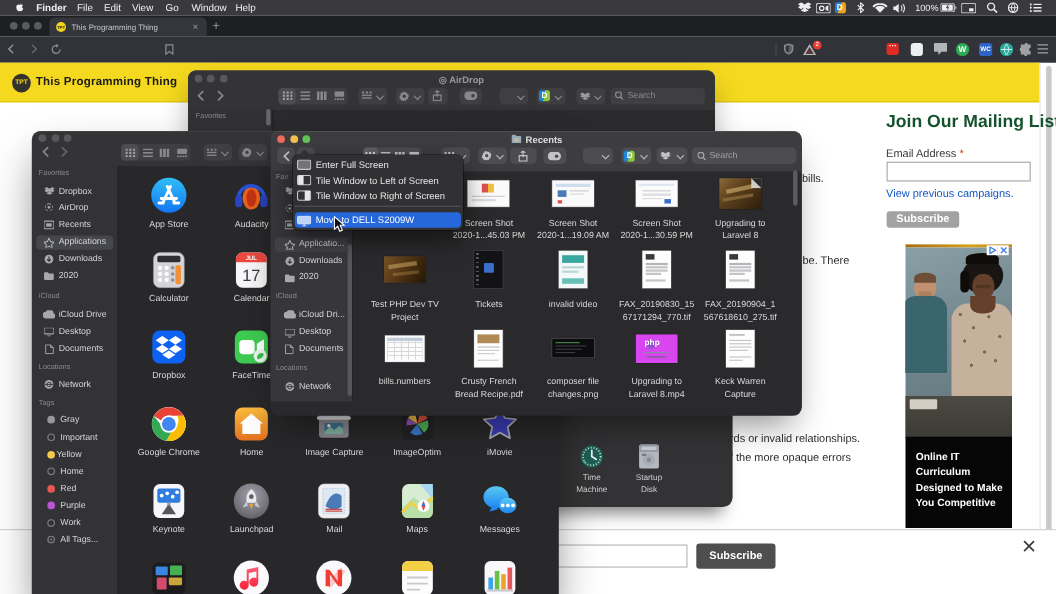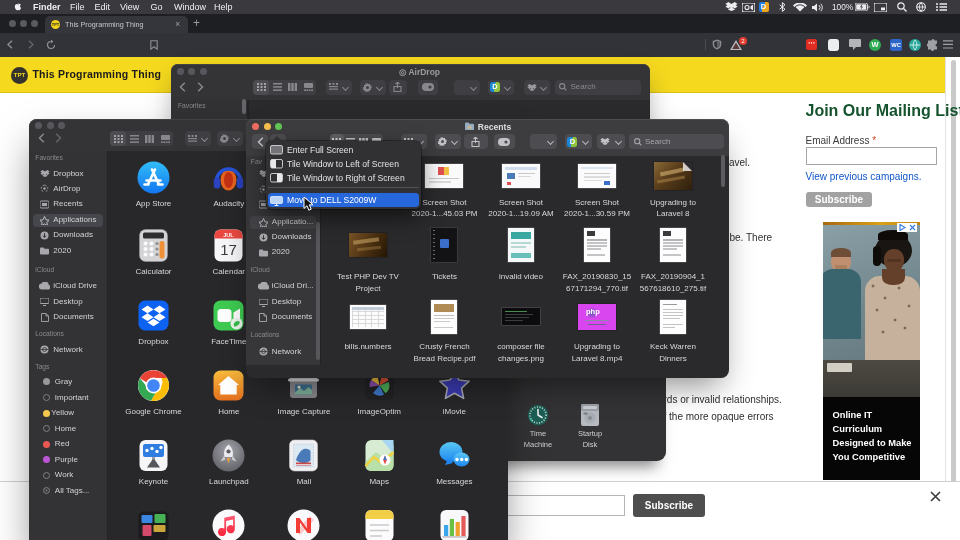--- a/index.html
+++ b/index.html
@@ -128,21 +128,21 @@
 </div>
 
 <div class="ab" id="page" style="left:0;top:57px;width:960px;height:483px;background:#fff">
  <div class="ab" style="left:0;top:0;width:945px;height:35px;background:#f5d91e;border-bottom:1.5px solid #dcc113">
   <div class="ab" style="left:11px;top:9.5px;width:17px;height:17px;border-radius:50%;background:#33322c;color:#f5d91e;font-size:6px;font-weight:bold;text-align:center;line-height:17.5px">TPT</div>
   <span class="ab" style="left:32.5px;top:11px;font-size:10.5px;font-weight:bold;color:#1b1b1b;letter-spacing:.2px;white-space:nowrap">This Programming Thing</span>
  </div>
  <div class="ab" style="left:945px;top:0;width:1px;height:483px;background:#e2e2e2"></div>
  <div class="ab" style="left:951px;top:3px;width:5px;height:478px;border-radius:3px;background:#c9c9c9"></div>
 
- <span class="ab" style="left:729px;top:99.5px;font-size:10px;color:#2e2e2e">avel.</span>
+ <span class="ab" style="left:729px;top:99.5px;font-size:10px;color:#2e2e2e">bills.</span>
  <span class="ab" style="left:729.5px;top:175px;font-size:10px;color:#2e2e2e">be. There</span>
  <span class="ab" style="left:663.5px;top:336.5px;font-size:10px;color:#2e2e2e">rds or invalid relationships.</span>
  <span class="ab" style="left:663.5px;top:353.5px;font-size:10px;color:#2e2e2e">f the more opaque errors</span>
 
  <span class="ab" style="left:805.5px;top:44.5px;font-size:16px;font-weight:bold;color:#14532d;white-space:nowrap">Join Our Mailing List!</span>
  <span class="ab" style="left:805.5px;top:77.5px;font-size:10px;color:#3a3a3a">Email Address <span style="color:#d14424">*</span></span>
  <div class="ab" style="left:805.5px;top:90px;width:129px;height:15.5px;background:#fff;border:1px solid #a6a6a6"></div>
  <span class="ab" style="left:805.5px;top:114px;font-size:10px;color:#1157c8;white-space:nowrap">View previous campaigns.</span>
  <div class="ab" style="left:806px;top:134.5px;width:66px;height:15.5px;background:#a2a2a2;border-radius:3px;color:#fff;font-size:10px;font-weight:bold;text-align:center;line-height:16px">Subscribe</div>
 
@@ -930,21 +930,21 @@
  <div class="lb" style="left:427.2px;top:152.5px">FAX_20190904_1
 567618610_275.tif</div>
  <div class="lb" style="left:122.2px;top:222.5px">bills.numbers</div>
  <div class="lb" style="left:198.7px;top:222.5px">Crusty French
 Bread Recipe.pdf</div>
  <div class="lb" style="left:275.2px;top:222.5px">composer file
 changes.png</div>
  <div class="lb" style="left:351.2px;top:222.5px">Upgrading to
 Laravel 8.mp4</div>
  <div class="lb" style="left:427.2px;top:222.5px">Keck Warren
-Dinners</div>
+Capture</div>
 
 </div>
 
 <div class="ab" id="cmenu" style="left:265.5px;top:141px;width:155.5px;height:67.5px;border-radius:5px;background:#313133;box-shadow:0 8px 22px rgba(0,0,0,.55),0 0 0 .5px rgba(0,0,0,.6)">
  <div class="ab" style="left:5.5px;top:-5.5px;width:0;height:0;border-left:6px solid transparent;border-right:6px solid transparent;border-bottom:6px solid #313133"></div>
  <svg class="ab" style="left:4.5px;top:4.3px" width="13" height="9.5" viewBox="0 0 13 9.5">
       <rect x=".5" y=".5" width="12" height="8.5" rx="1.5" fill="#737378" stroke="#c9c9cc" stroke-width="1"></rect>
     </svg>
  <svg class="ab" style="left:4.5px;top:18.3px" width="13" height="9.5" viewBox="0 0 13 9.5">
       <rect x=".5" y=".5" width="12" height="8.5" rx="1.5" fill="none" stroke="#c9c9cc" stroke-width="1"></rect>

